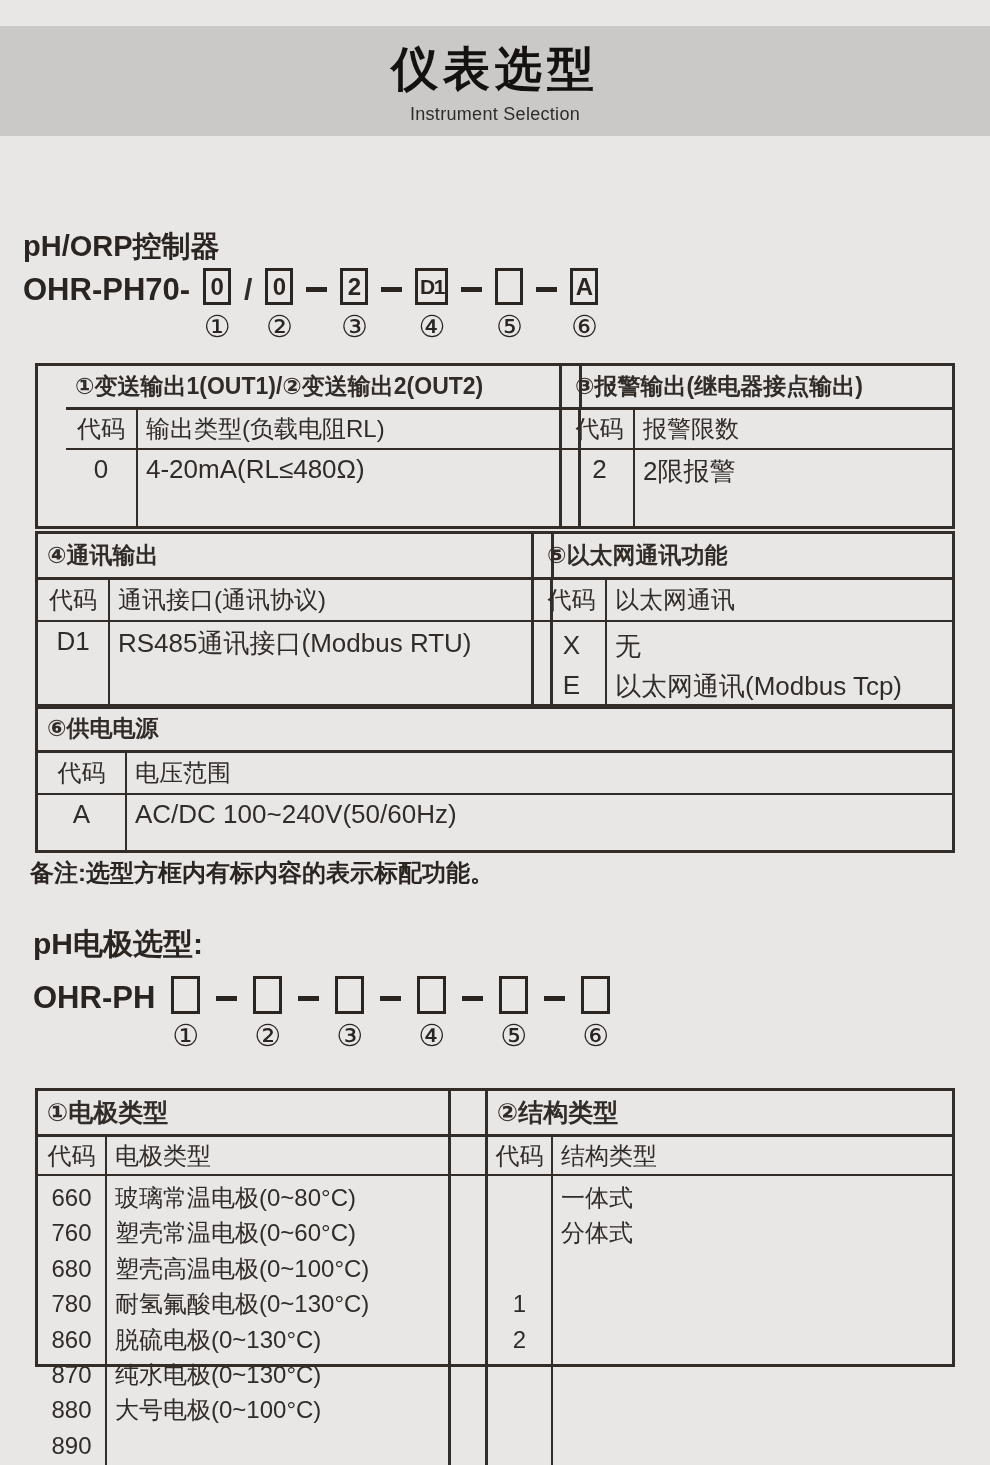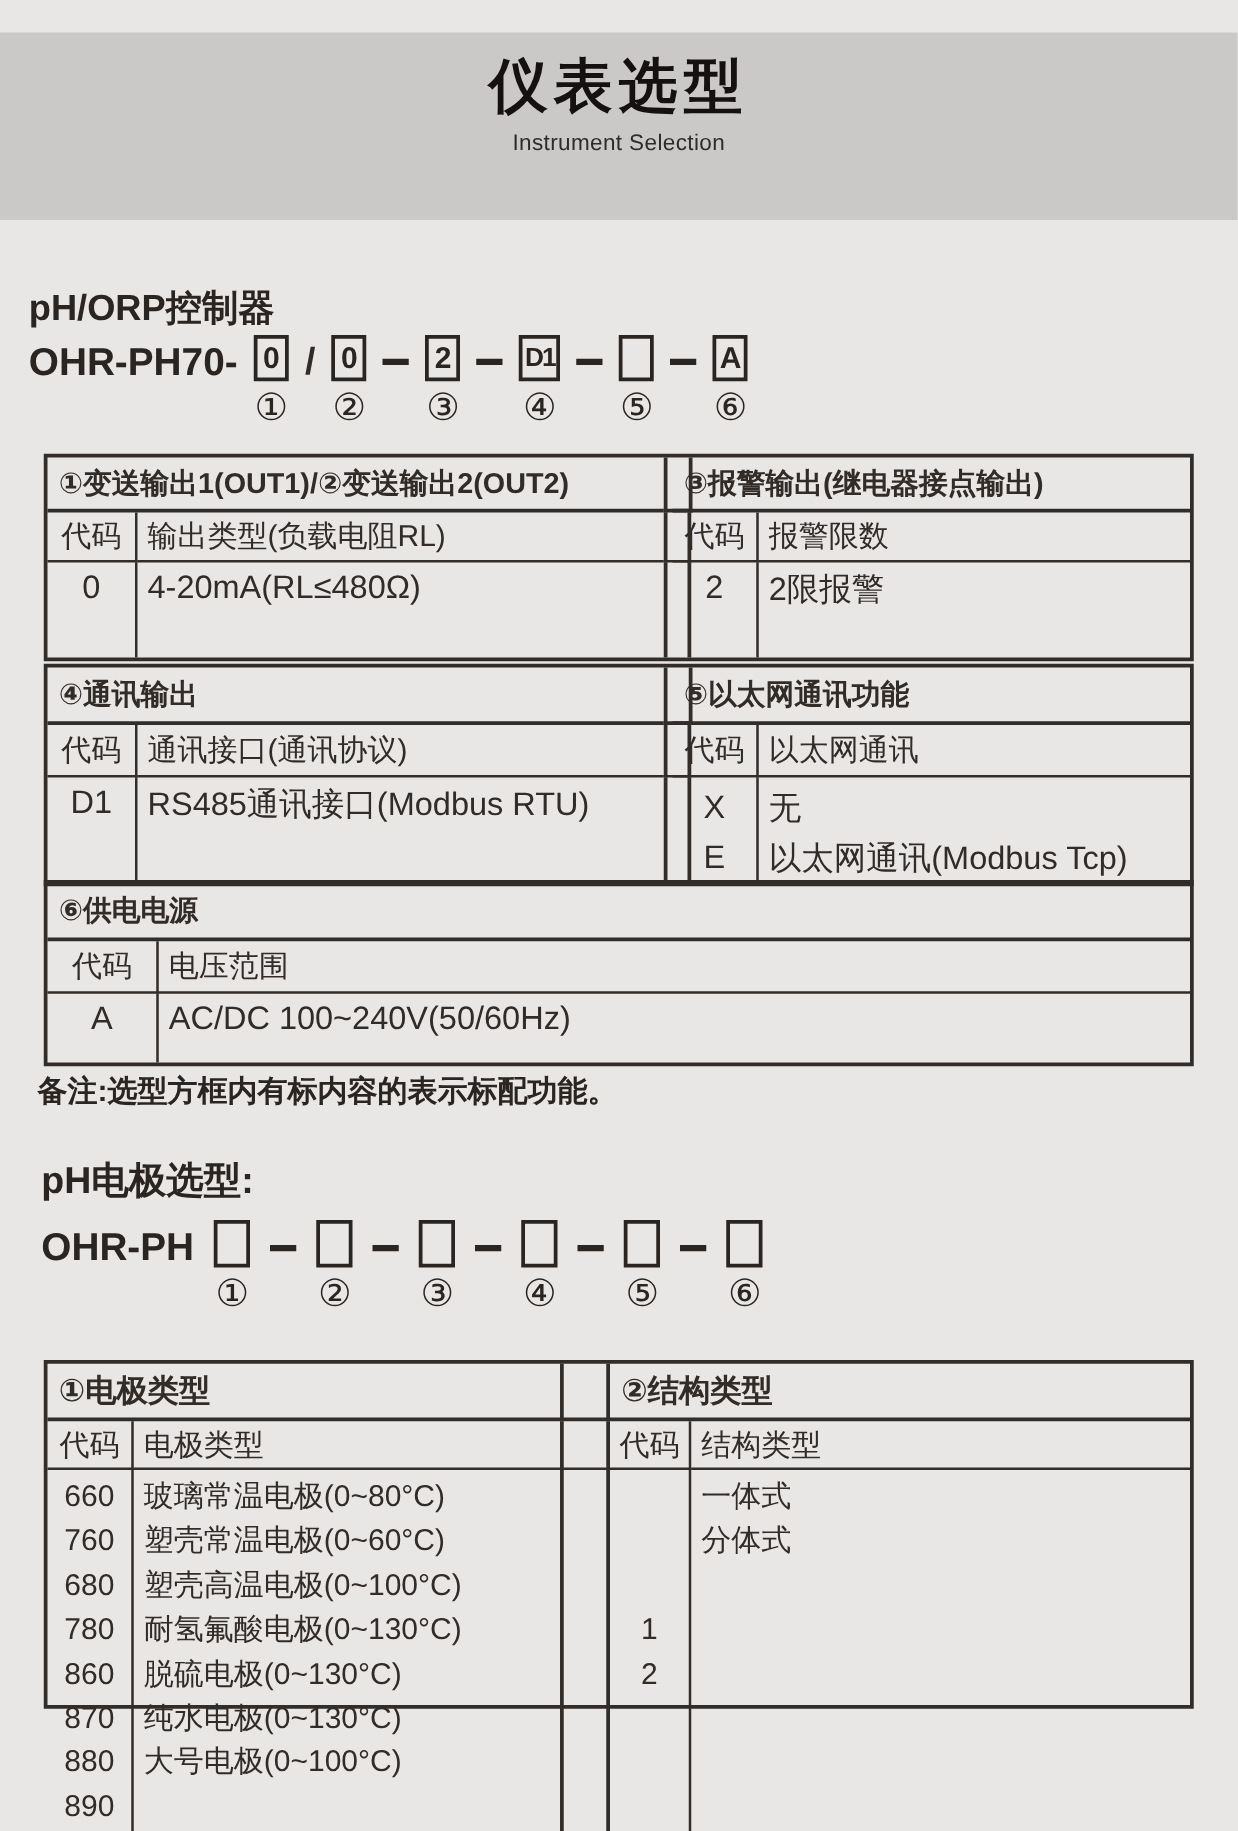--- a/index.html
+++ b/index.html
@@ -9,21 +9,21 @@
     background: #e9e7e6;
     font-family: "Liberation Sans", "DejaVu Sans", sans-serif;
     color: #322c28;
     position: relative;
     overflow: hidden;
   }
   .page { position: absolute; inset: 0; }
 
   
   .band {
-    position: absolute; left: 0; top: 26px; width: 990px; height: 150px;
+    position: absolute; left: 0; top: 26px; width: 990px; height: 110px;
     background: #cbc9c8; text-align: center;
   }
   .band .title {
     margin-top: 12px; font-size: 47px; font-weight: bold;
     letter-spacing: 5px; color: #141110;
   }
   .band .subtitle { margin-top: 3px; font-size: 18px; color: #2e2c2b; letter-spacing: .3px; }
 
   
   .h-controller { position: absolute; left: 23px; top: 227px; font-size: 29px; font-weight: 600; color: #2b2522; }
@@ -45,21 +45,21 @@
   .model-row.second .mbox { width: 29px; height: 38px; }
   .mbox.wide { width: 33px; font-size: 21px; letter-spacing: -1.5px; }
   .circ { margin-top: 7px; font-size: 30px; line-height: 1; color: #2b2522; font-weight: 400; }
   .sep-slash { font-size: 30px; line-height: 43px; font-weight: 600; }
   .sep-dash { width: 21px; height: 5px; background: #2b2522; margin-top: 19px; }
   .model-row.second .sep-dash { margin-top: 20px; }
 
   
   .tbl { position: absolute; left: 35px; width: 920px; border: 3px solid #332d29; display: grid; }
   .tbl div { display: flex; }
-  .blockA { top: 363px; grid-template-columns: 72px 421px 7px 69px 1fr; grid-template-rows: 44px 40px 76px; }
+  .blockA { top: 363px; grid-template-columns: 72px 421px 7px 69px 1fr; grid-template-rows: 44px 40px 76px; padding-left: 28px; }
   .blockB { top: 531px; grid-template-columns: 72px 421px 7px 69px 1fr; grid-template-rows: 46px 42px 84px; }
   .blockC { top: 704px; grid-template-columns: 89px 1fr;               grid-template-rows: 46px 42px 55px; }
   .blockD { top: 1088px; height: 279px; grid-template-columns: 69px 341px 40px 65px 1fr; grid-template-rows: 46px 39px auto; }
 
   .cell { padding: 2px 8px; font-size: 24px; align-items: center; }
   .hd   { font-weight: bold; font-size: 23px; border-bottom: 3px solid #332d29; padding-left: 9px; white-space: nowrap; }
   .blockD .hd { font-size: 25px; }
   .span2 { grid-column: span 2; }
   .gapc { border-left: 3px solid #332d29; border-right: 3px solid #332d29; }
   .bb2 { border-bottom: 2px solid #332d29; }

